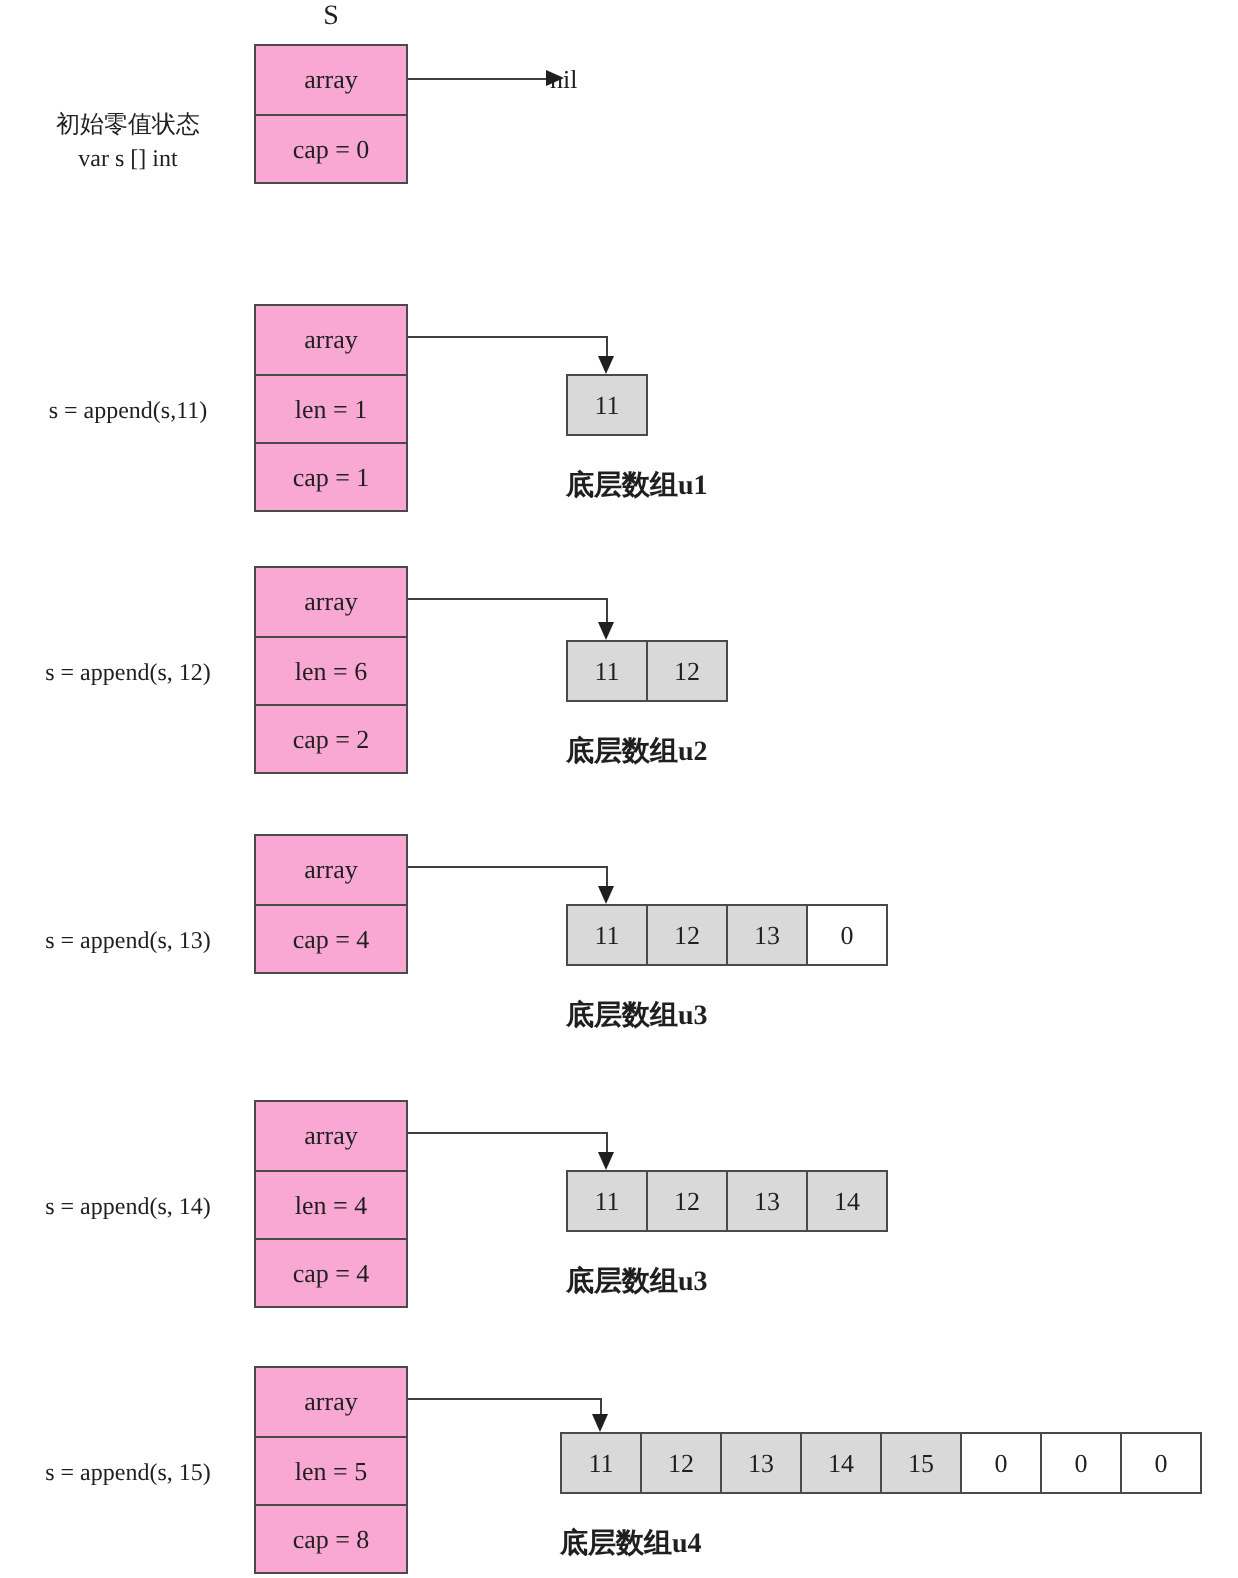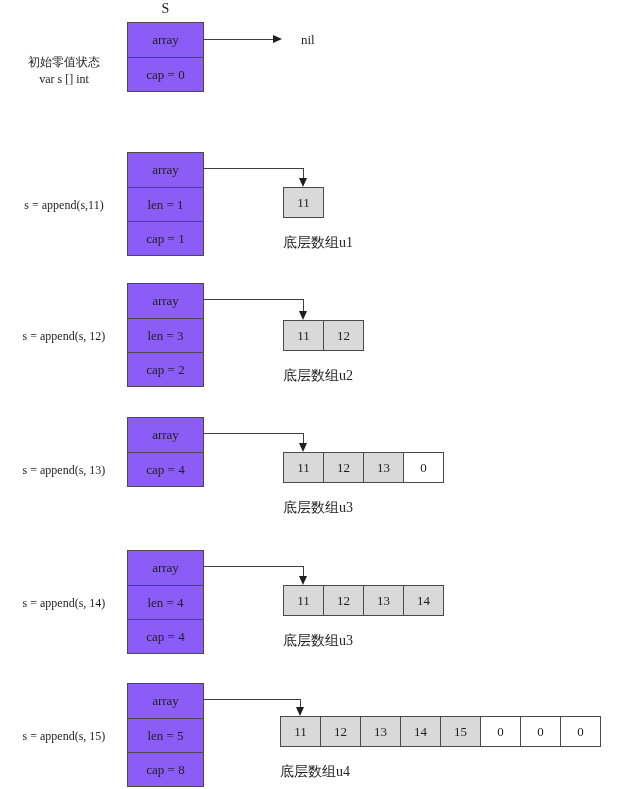--- a/index.html
+++ b/index.html
@@ -22,21 +22,21 @@
     top: 1px;
     width: 77px;
     text-align: center;
     font-size: 14px;
   }
   .struct {
     position: absolute;
     left: 127px;
     width: 77px;
     border: 1px solid #4a4a4a;
-    background: #8b5cf6;
+    background: #f9a8d4;
   }
   .struct-row {
     height: 34px;
     line-height: 33px;
     text-align: center;
     font-size: 13px;
     border-top: 1px solid #4a4a4a;
   }
   .struct-row:first-child { border-top: 0; }
   .side-label {
@@ -69,41 +69,41 @@
     margin-left: -1px;
     border: 1px solid #4a4a4a;
     background: #ffffff;
     display: flex;
     align-items: center;
     justify-content: center;
     font-size: 13px;
   }
   .cell:first-child { margin-left: 0; }
   .cell.filled { background: #d9d9d9; }
-  .arr-label { position: absolute; font-size: 14px; }
+  .arr-label { position: absolute; font-size: 14px; font-weight: bold; }
 </style>
 </head>
 <body>
 
 <div id="canvas">
 
   <div class="s-title">S</div>
 
   <div>
     <div class="side-label" style="top:54px">
       <div>初始零值状态</div>
       <div>var s [] int</div>
     </div>
     <div class="struct" style="top:22px">
       <div class="struct-row">array</div>
       <div class="struct-row">cap = 0</div>
     </div>
     <div class="hline" style="left:204px;top:39px;width:69px"></div>
     <div class="arr-right" style="left:273px;top:35px"></div>
-    <div class="nil-label" style="left:301px;top:32px">nil</div>
+    <div class="nil-label" style="left:275px;top:32px">nil</div>
   </div>
 
   <div>
     <div class="side-label" style="top:197px">
       <div>s = append(s,11)</div>
     </div>
     <div class="struct" style="top:152px">
       <div class="struct-row">array</div>
       <div class="struct-row">len = 1</div>
       <div class="struct-row">cap = 1</div>
@@ -116,21 +116,21 @@
       </div>
     <div class="arr-label" style="left:283px;top:234px">底层数组u1</div>
   </div>
 
   <div>
     <div class="side-label" style="top:328px">
       <div>s = append(s, 12)</div>
     </div>
     <div class="struct" style="top:283px">
       <div class="struct-row">array</div>
-      <div class="struct-row">len = 3</div>
+      <div class="struct-row">len = 6</div>
       <div class="struct-row">cap = 2</div>
     </div>
     <div class="hline" style="left:204px;top:299px;width:100px"></div>
     <div class="vline" style="left:303px;top:299px;height:13px"></div>
     <div class="arr-down" style="left:299px;top:311px"></div>
     <div class="cells" style="left:283px;top:320px">
         <div class="cell filled">11</div>
         <div class="cell filled">12</div>
       </div>
     <div class="arr-label" style="left:283px;top:367px">底层数组u2</div>

